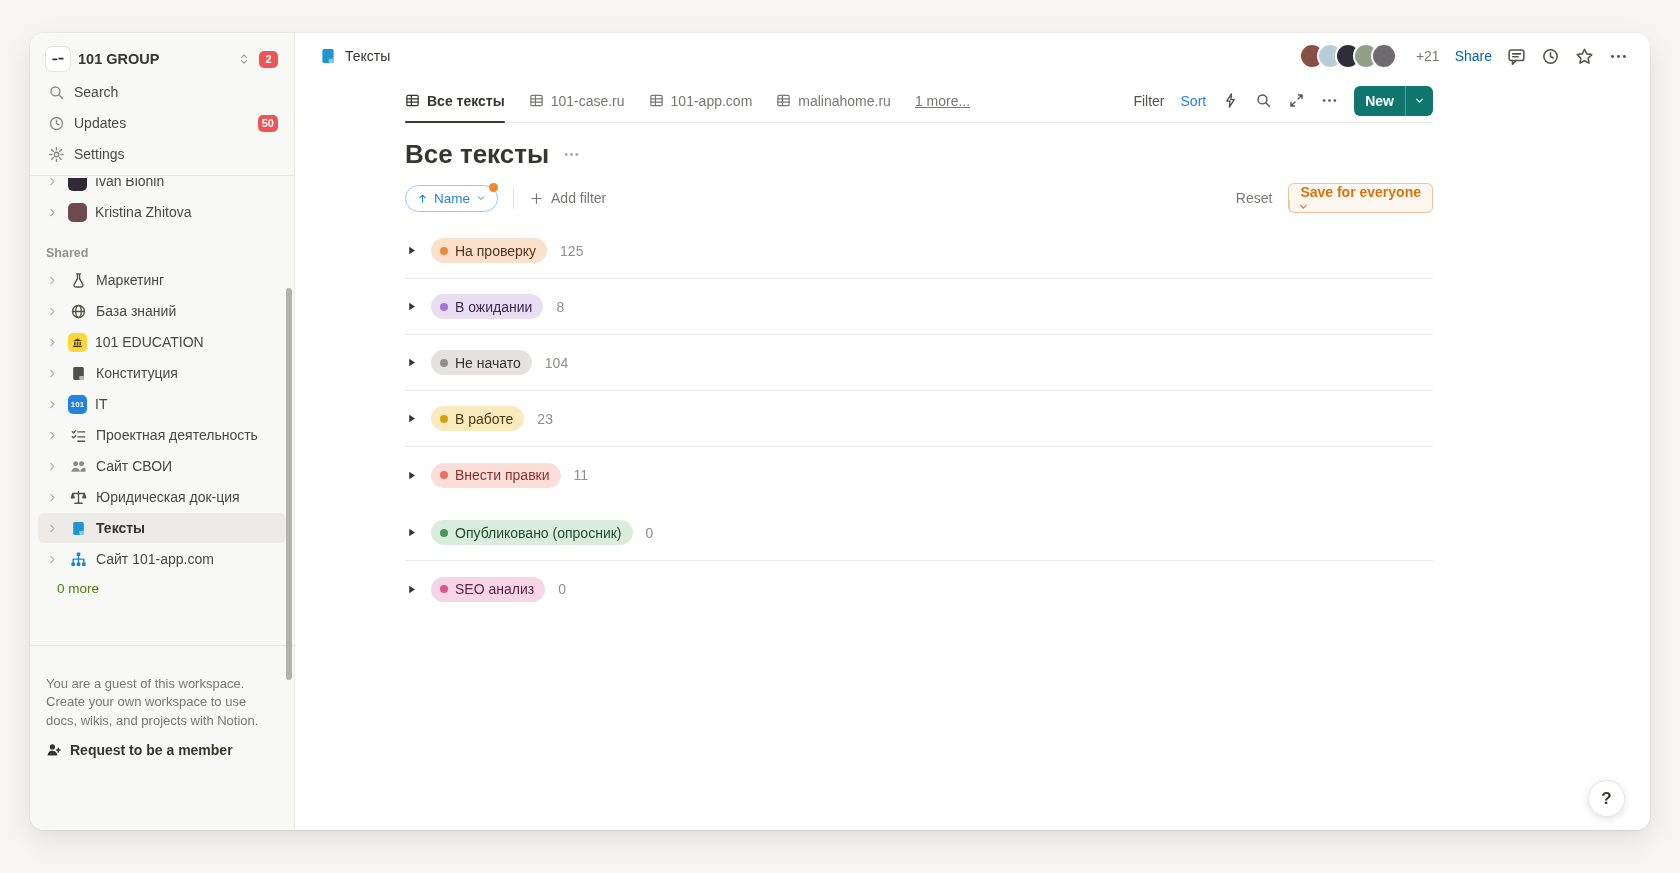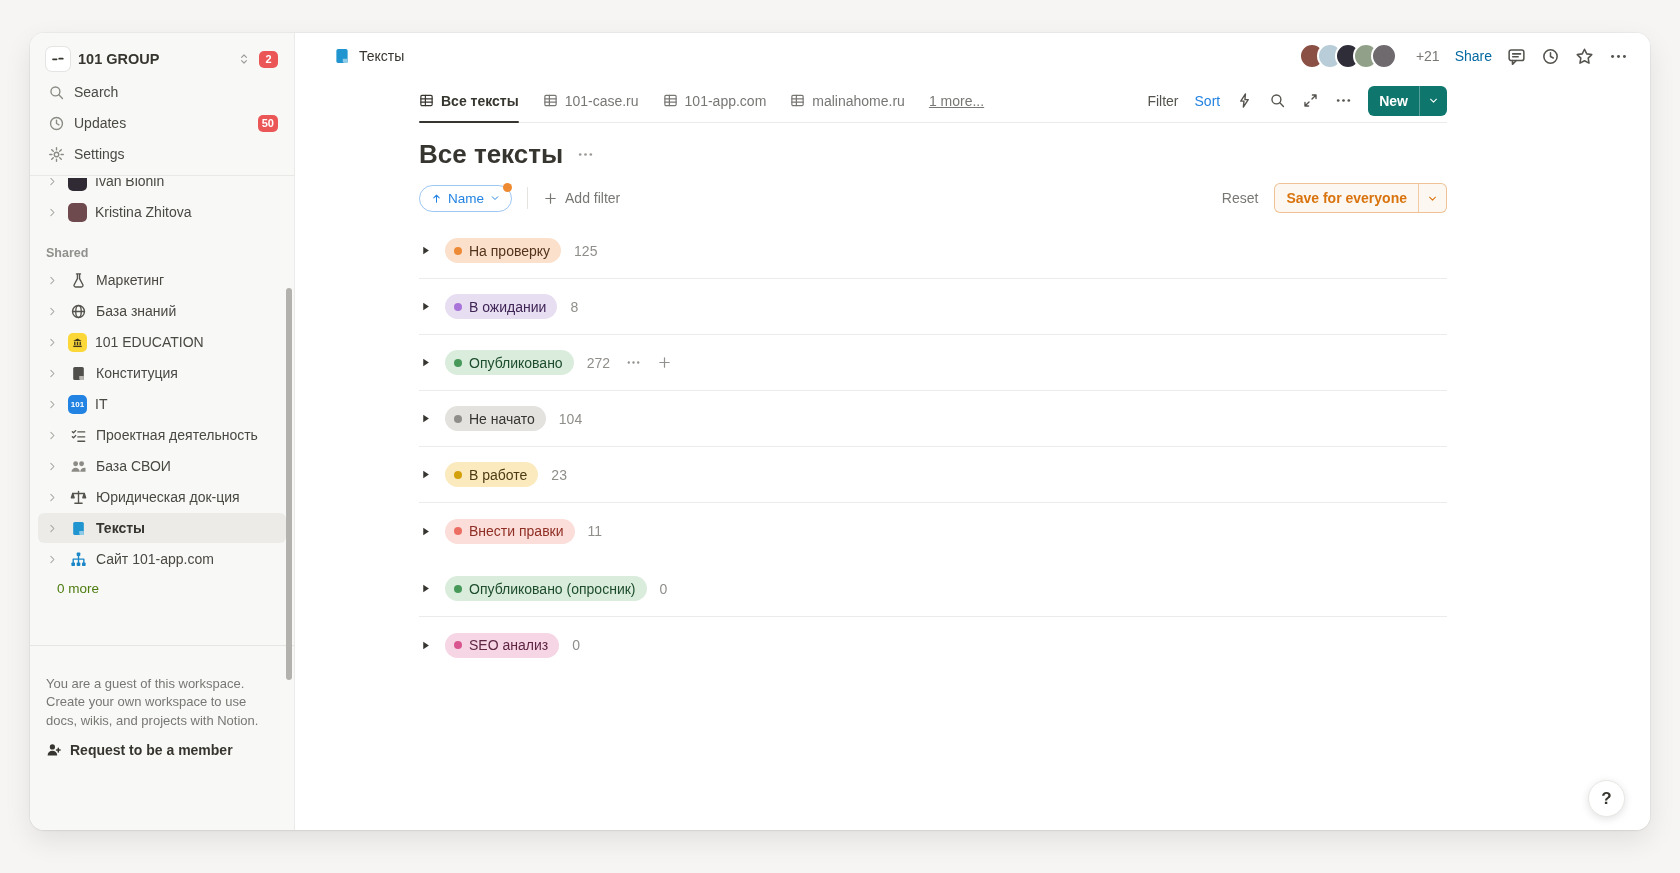--- a/index.html
+++ b/index.html
@@ -8,21 +8,20 @@
     font-family: "Liberation Sans", "DejaVu Sans", sans-serif;
     background:#f6f5f3;
     color:#37352f;
     position:relative;
   }
   .app-window {
     position:absolute; left:30px; top:33px; width:1620px; height:797px;
     background:#fff; border-radius:14px; overflow:hidden;
     box-shadow:0 1px 2px rgba(0,0,0,.05), 0 10px 28px rgba(0,0,0,.09), 0 0 0 1px rgba(0,0,0,.03);
     display:flex;
-    gap:14px;
   }
   
   .sidebar {
     width:265px; flex:0 0 265px; background:#f8f8f6; border-right:1px solid #eceae8;
     position:relative; font-size:14px;
   }
   .sb-top { padding-top:8px; }
   .sb-row {
     height:30px; margin:1px 8px; padding:0 8px; border-radius:6px;
     display:flex; align-items:center; gap:8px; color:#4a4843; cursor:pointer;
@@ -282,21 +281,21 @@
               </svg>
             </span>
             <span class="sb-icon" style="color:#8d8b86">
               <svg class="svgi" width="17" height="17" viewBox="0 0 16 16" fill="none" stroke="currentColor" stroke-width="1.3" stroke-linecap="round" stroke-linejoin="round">
                 <circle cx="5.3" cy="5.4" r="2.3" fill="currentColor" stroke="none"></circle>
                 <circle cx="10.9" cy="5.4" r="2.3" fill="currentColor" stroke="none"></circle>
                 <path d="M1.4 12.9c0-2.1 1.8-3.8 3.9-3.8s3.9 1.7 3.9 3.8z" fill="currentColor" stroke="none"></path>
                 <path d="M9.6 12.9a4 4 0 0 1 5-3.6c-.1 0 0 0 0 0v3.6z" fill="currentColor" stroke="none"></path>
               </svg>
             </span>
-            <span class="sb-label">База СВОИ</span>
+            <span class="sb-label">Сайт СВОИ</span>
           </div>
           <div class="sb-row">
             <span class="chev">
               <svg class="svgi" width="13" height="13" viewBox="0 0 16 16" fill="none" stroke="currentColor" stroke-width="1.3" stroke-linecap="round" stroke-linejoin="round">
                 <path d="M6 4.2L9.8 8L6 11.8"></path>
               </svg>
             </span>
             <span class="sb-icon" style="color:#55534e">
               <svg class="svgi" width="17" height="17" viewBox="0 0 16 16" fill="none" stroke="currentColor" stroke-width="1.3" stroke-linecap="round" stroke-linejoin="round">
                 <path d="M8 2.2v11M4.6 13.4h6.8M2.6 4.2h10.8"></path>
@@ -512,21 +511,21 @@
         <span class="add-filter">
           <span id="plus-ic">
               <svg class="svgi" width="15" height="15" viewBox="0 0 16 16" fill="none" stroke="currentColor" stroke-width="1.3" stroke-linecap="round" stroke-linejoin="round">
                 <path d="M8 3v10M3 8h10"></path>
               </svg>
             </span>
           <span>Add filter</span>
         </span>
         <span class="controls-right">
           <span class="reset-label">Reset</span>
-          <span class="save-chip" id="save-chip" style="color: rgb(217, 115, 13);">
+          <span class="save-chip" id="save-chip" style="color: rgb(217, 115, 13); flex-direction: column;">
             <span class="save-chip-main">Save for everyone</span>
             <span class="save-chip-arrow" id="save-chev">
                 <svg class="svgi" width="13" height="13" viewBox="0 0 16 16" fill="none" stroke="currentColor" stroke-width="1.3" stroke-linecap="round" stroke-linejoin="round">
                   <path d="M4.4 6.4L8 10l3.6-3.6"></path>
                 </svg>
               </span>
           </span>
         </span>
       </div>
 
@@ -554,44 +553,20 @@
               <span>В ожидании</span>
             </span>
             <span class="count">8</span>
           </div>
           <div class="group-row with-divider">
             <span class="tri">
               <svg class="svgi" width="13" height="13" viewBox="0 0 16 16" fill="none" stroke="currentColor" stroke-width="1.3" stroke-linecap="round" stroke-linejoin="round">
                 <path d="M5.2 3.5L12.2 8l-7 4.5z" fill="currentColor" stroke="none"></path>
               </svg>
             </span>
-            <span class="tag-pill" style="background:#daecdc;color:#1d4d2d">
-              <span class="dot" style="background:#47995a"></span>
-              <span>Опубликовано</span>
-            </span>
-            <span class="count">272</span>
-            <span class="rowctl">
-              <svg class="svgi" width="15" height="15" viewBox="0 0 16 16" fill="none" stroke="currentColor" stroke-width="1.3" stroke-linecap="round" stroke-linejoin="round">
-                <circle cx="3" cy="8" r="1.25" fill="currentColor" stroke="none"></circle>
-                <circle cx="8" cy="8" r="1.25" fill="currentColor" stroke="none"></circle>
-                <circle cx="13" cy="8" r="1.25" fill="currentColor" stroke="none"></circle>
-              </svg>
-            </span>
-            <span class="rowctl">
-              <svg class="svgi" width="15" height="15" viewBox="0 0 16 16" fill="none" stroke="currentColor" stroke-width="1.3" stroke-linecap="round" stroke-linejoin="round">
-                <path d="M8 3v10M3 8h10"></path>
-              </svg>
-            </span>
-          </div>
-          <div class="group-row with-divider">
-            <span class="tri">
-              <svg class="svgi" width="13" height="13" viewBox="0 0 16 16" fill="none" stroke="currentColor" stroke-width="1.3" stroke-linecap="round" stroke-linejoin="round">
-                <path d="M5.2 3.5L12.2 8l-7 4.5z" fill="currentColor" stroke="none"></path>
-              </svg>
-            </span>
             <span class="tag-pill" style="background:#e3e2df;color:#373530">
               <span class="dot" style="background:#8f8e8a"></span>
               <span>Не начато</span>
             </span>
             <span class="count">104</span>
           </div>
           <div class="group-row with-divider">
             <span class="tri">
               <svg class="svgi" width="13" height="13" viewBox="0 0 16 16" fill="none" stroke="currentColor" stroke-width="1.3" stroke-linecap="round" stroke-linejoin="round">
                 <path d="M5.2 3.5L12.2 8l-7 4.5z" fill="currentColor" stroke="none"></path>

